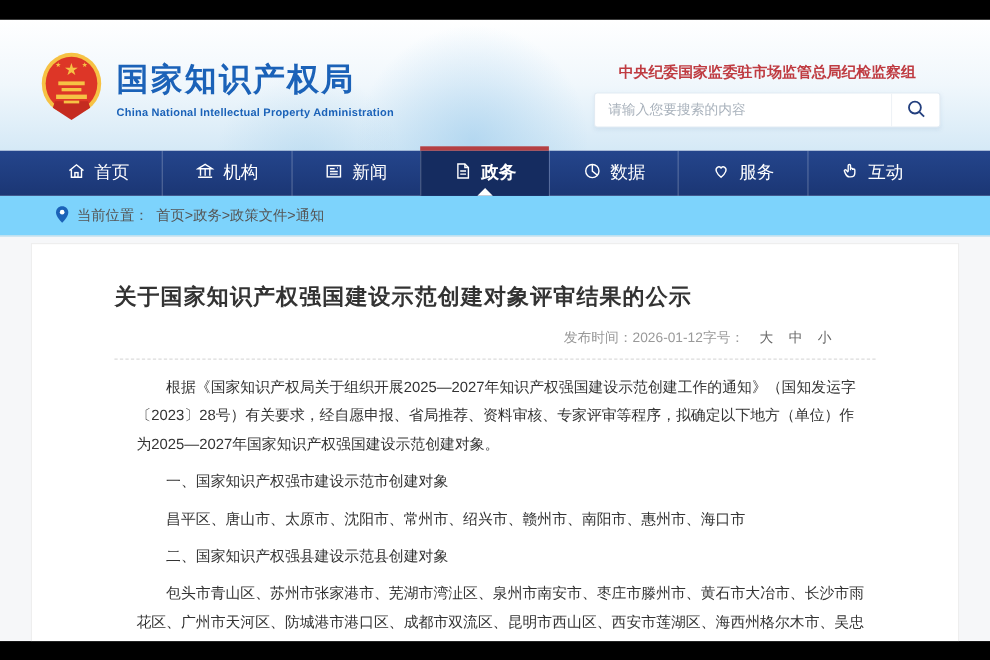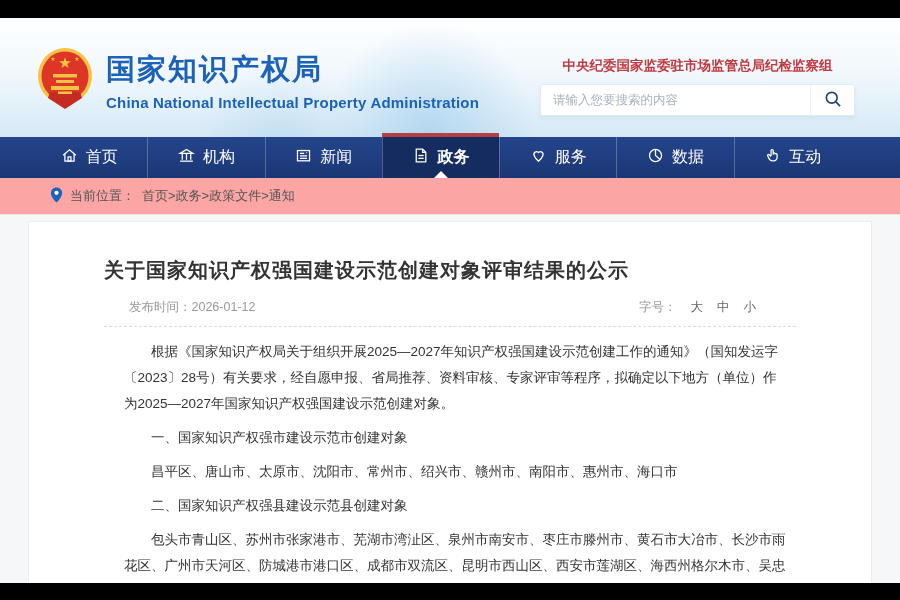--- a/index.html
+++ b/index.html
@@ -20,21 +20,21 @@
   
   .site-header {
     position:relative; height:119px;
     background:
       radial-gradient(circle 150px at 430px 110px, rgba(150,200,235,.55), rgba(150,200,235,0) 70%),
       radial-gradient(circle 120px at 280px 130px, rgba(160,205,235,.4), rgba(160,205,235,0) 70%),
       linear-gradient(180deg,#ffffff 0%, #f0f7fc 50%, #d5e9f6 100%);
   }
   .logo-group { position:absolute; left:36px; top:28px; display:flex; align-items:center; gap:12px; }
   .logo-title { font-size:29px; font-weight:bold; color:#1b62b8; letter-spacing:2px; }
-  .logo-sub { font-size:15px; font-weight:bold; color:#1b62b8; margin-top:4px; letter-spacing:.2px; }
+  .logo-sub { font-size:10px; font-weight:bold; color:#1b62b8; margin-top:4px; letter-spacing:.2px; }
 
   .header-right { position:absolute; left:540px; top:30px; width:315px; }
   .top-links { display:flex; justify-content:flex-end; font-size:12px; color:#5d6a76; }
   .top-link { padding:0 13px; cursor:pointer; }
   .top-link + .top-link { border-left:1px solid #c9d6e2; }
   .top-link:last-child { padding-right:0; }
   .committee { display:block; margin-top:9px; font-size:13.5px; font-weight:bold; color:#bf3b41; cursor:pointer;text-align:center; }
   .search-box {
     margin-top:9px; height:32px; background:#fff; border:1px solid #e2ebf3;
     border-radius:3px; display:flex; align-items:center;
@@ -63,36 +63,36 @@
     content:""; position:absolute; top:-4px; left:-1px; right:0; height:4px; background:#b54043;
   }
   .tab.active::after {
     content:""; position:absolute; bottom:0; left:50%; margin-left:-7px;
     border-left:7px solid transparent; border-right:7px solid transparent; border-bottom:7px solid #fff;
   }
   .tab svg { flex:none; }
 
   
   .breadcrumb {
-    height:37px; background:#fca5a5; border-bottom:1px solid #e8e8e8;
+    height:37px; background:#7dd3fc; border-bottom:1px solid #e8e8e8;
     display:flex; align-items:center; padding-left:50px; font-size:13px; color:#555; gap:7px;
   }
   .breadcrumb .path { cursor:pointer; }
 
   
   .card {
     position:relative; margin:6px 28px 0; background:#fff; border:1px solid #ededed;
     min-height:372px; padding:33px 75px 30px;
   }
   .article-title {
     text-align:left; font-size:20px; font-weight:bold; color:#333;
     letter-spacing:1px; line-height:30px;
   }
   .meta-row {
-    display:flex; justify-content:space-between; align-items:center;
+    display:flex; justify-content:flex-end; align-items:center;
     margin-top:14px; padding:0 40px 0 25px; font-size:12.5px; color:#999;
   }
   .font-sizes { color:#999; }
   .size-option { color:#666; margin-left:14px; cursor:pointer; }
   .dashed-divider { border-bottom:1px dashed #dcdcdc; margin-top:10px; }
   .article-body { margin:12px 6px 0 20px; font-size:13.5px; color:#333; line-height:26px; }
   .article-body p { text-indent:2em; margin:0 0 8px; }
   .section-heading { text-indent:2em; font-weight:normal; margin:8px 0; font-size:13.5px; }
 </style>
 </head>
@@ -182,33 +182,33 @@
                 <path d="M15 3 V7.5 H19.5"></path>
                 <line x1="9" y1="12" x2="16.5" y2="12"></line>
                 <line x1="9" y1="16" x2="16.5" y2="16"></line>
             </svg>
           </span>
           <span>政务</span>
         </div>
         <div class="tab">
           <span>
             <svg width="17" height="17" viewBox="0 0 24 24" fill="none" stroke="#fff" stroke-width="1.8">
-              <path d="M12 20 C5.5 14.5 4 9.5 7.3 7.2 C9.8 5.6 12 8 12 8 C12 8 14.2 5.6 16.7 7.2 C20 9.5 18.5 14.5 12 20 Z"></path>
-            </svg>
-          </span>
-          <span>服务</span>
-        </div>
-        <div class="tab">
-          <span>
-            <svg width="17" height="17" viewBox="0 0 24 24" fill="none" stroke="#fff" stroke-width="1.8">
               <circle cx="12" cy="12" r="8.5"></circle>
                 <path d="M12 3.5 V12 L18.5 17.5"></path>
             </svg>
           </span>
           <span>数据</span>
+        </div>
+        <div class="tab">
+          <span>
+            <svg width="17" height="17" viewBox="0 0 24 24" fill="none" stroke="#fff" stroke-width="1.8">
+              <path d="M12 20 C5.5 14.5 4 9.5 7.3 7.2 C9.8 5.6 12 8 12 8 C12 8 14.2 5.6 16.7 7.2 C20 9.5 18.5 14.5 12 20 Z"></path>
+            </svg>
+          </span>
+          <span>服务</span>
         </div>
         <div class="tab">
           <span>
             <svg width="17" height="17" viewBox="0 0 24 24" fill="none" stroke="#fff" stroke-width="1.8">
               <path d="M10 12.5 V5 c0-1.9 3-1.9 3 0 v6 m0-1.5 c0-1.7 2.8-1.7 2.8 0 v1.2 m0-.4 c0-1.5 2.7-1.3 2.7 .4 v3.4 c0 3.2-2.2 5.4-5.4 5.4 h-1.6 c-2.6 0-3.9-1.6-5-4.2 l-1.3-3 c-.7-1.6 1.5-2.6 2.5-1.1 l2.3 2.3"></path>
             </svg>
           </span>
           <span>互动</span>
         </div>
       </div>

